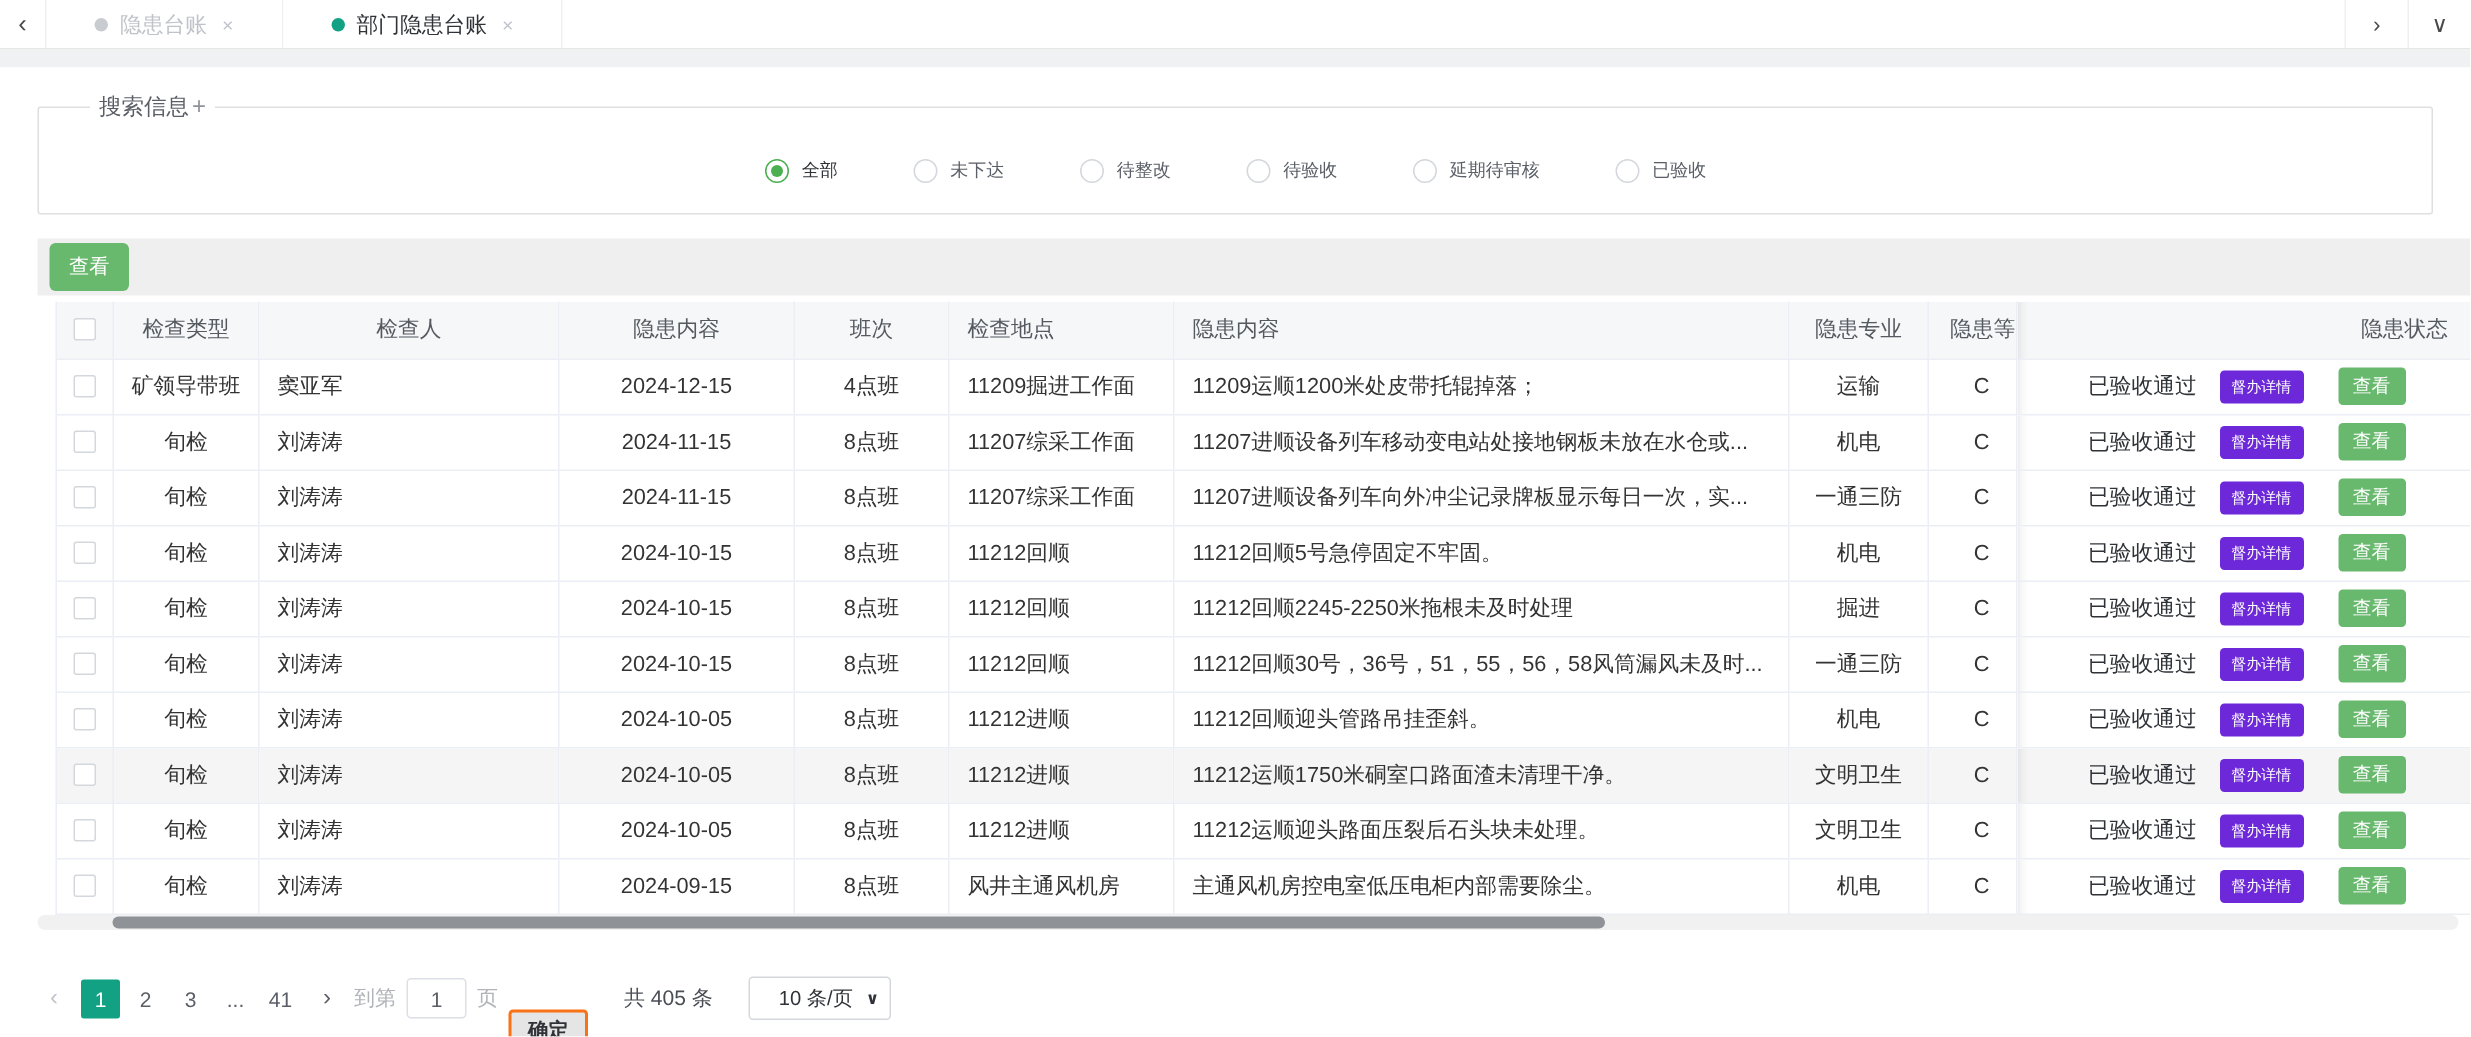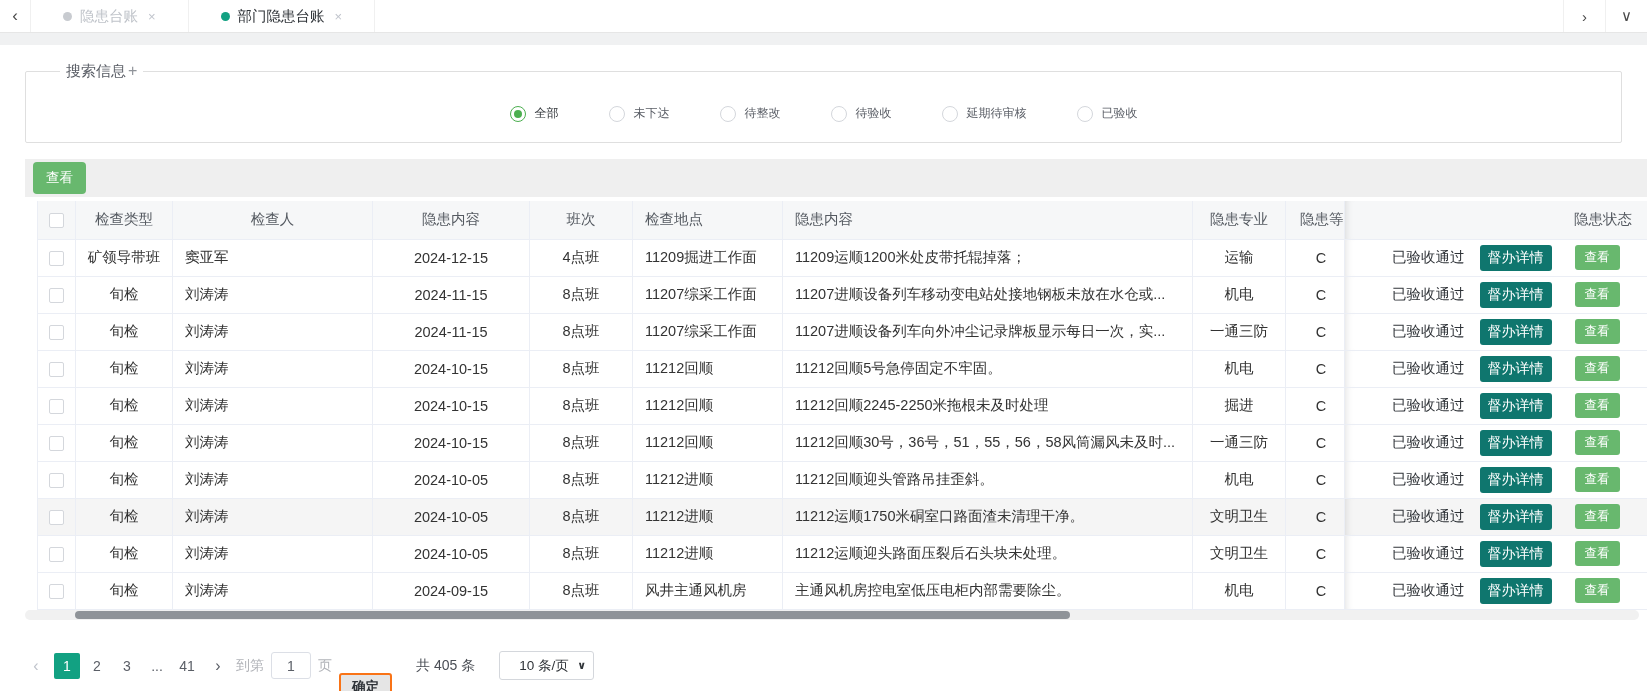--- a/index.html
+++ b/index.html
@@ -67,22 +67,22 @@
   .c-grade-h { text-align:left; padding-left:14px; }
   .c-cb { text-align:center; }
   .checkbox { display:inline-block; width:15px; height:15px; border:1px solid #d4d7dc;
     border-radius:2px; background:#fff; vertical-align:middle; cursor:pointer; }
   .c-status, .c-status-h { border-left:1px solid #ebeef5;
     box-shadow: inset 8px 0 8px -8px rgba(0,0,0,0.15); }
   .c-status-h { text-align:right; padding-right:26px; }
   .c-status { }
   .status-flex { display:flex; align-items:center; gap:15px; padding-left:47px; }
   .status-text { color:#2f3338; }
-  .btn-blue { background:#0f766e; color:#fff; border:none; border-radius:3px;
-    font-size:14px; padding:4px 8px; cursor:pointer; font-family:inherit; }
+  .btn-blue { background:#6d28d9; color:#fff; border:none; border-radius:3px;
+    font-size:10px; padding:4px 8px; cursor:pointer; font-family:inherit; }
   .btn-green { background:#68b86e; color:#fff; border:none; border-radius:3px;
     font-size:12.5px; padding:4px 10px; cursor:pointer; margin-left:8px; font-family:inherit; }
 
   
   .hscroll { height:10px; margin:0 8px 0 25px; background:#f1f1f1; border-radius:5px;
     position:relative; }
   .hscroll-thumb { position:absolute; left:50px; top:1px; width:995px; height:8px;
     background:#8f9398; border-radius:4px; cursor:grab; }
 
   

